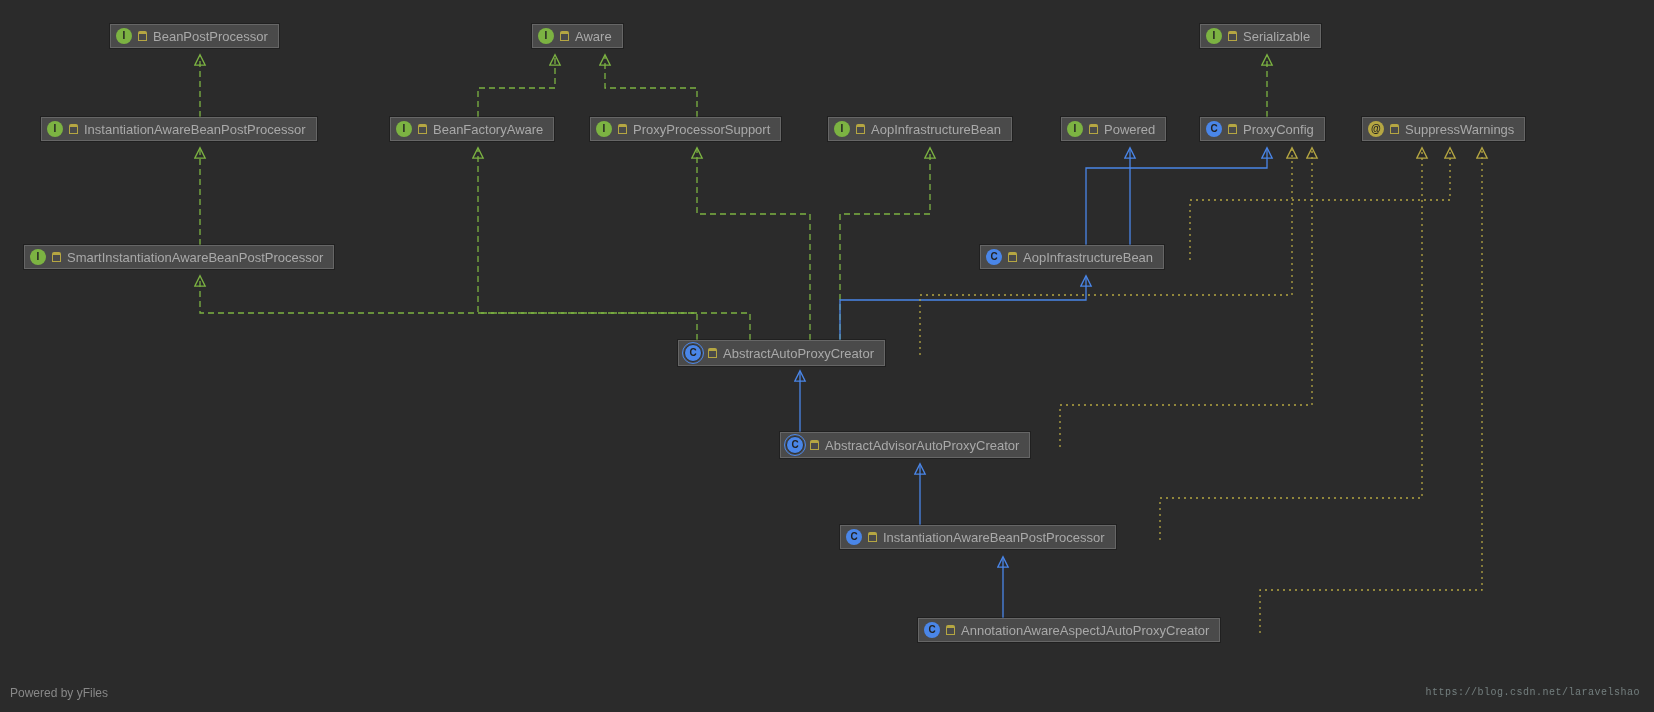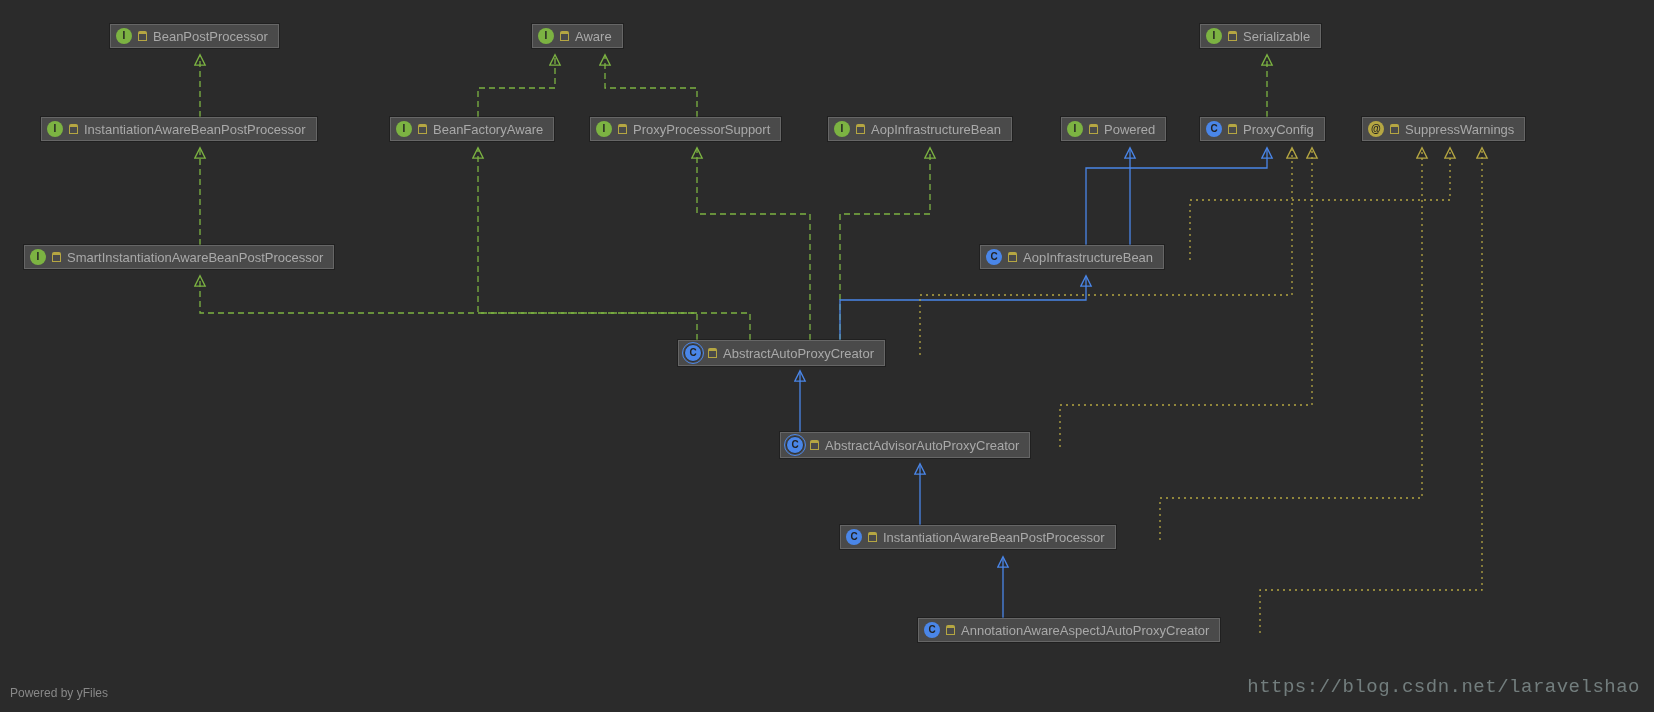--- a/index.html
+++ b/index.html
@@ -7,21 +7,21 @@
   .node{position:absolute;display:flex;align-items:center;gap:6px;padding:3px 10px 3px 5px;background:#4a4a4a;border:1px solid #666;font-size:13px;white-space:nowrap;box-shadow:0 0 0 1px rgba(0,0,0,.25);}
   .badge{width:16px;height:16px;border-radius:50%;display:inline-flex;align-items:center;justify-content:center;font-size:10px;font-weight:bold;color:#222;line-height:1;}
   .badge.C{background:#4a86e8;}
   .badge.I{background:#7cb342;}
   .badge.AC{background:#4a86e8;position:relative;border:1px solid #2b2b2b;}
   .badge.AC::after{content:"";position:absolute;inset:-3px;border-radius:50%;border:1px solid #4a86e8;}
   .badge.A{background:#b5a642;}
   .lock{width:9px;height:10px;border:1px solid #b5a642;border-top:3px solid #b5a642;border-radius:2px 2px 0 0;box-sizing:border-box;}
   svg.edges{position:absolute;top:0;left:0;width:1654px;height:712px;pointer-events:none;}
   .footer{position:absolute;left:10px;bottom:12px;font-size:12px;color:#888;margin-top:20px;}
-  .watermark{position:absolute;right:14px;bottom:14px;font-size:19px;font-family:"Courier New",monospace;color:#9aa;opacity:.65;letter-spacing:.5px;text-align:center;}
+  .watermark{position:absolute;right:14px;bottom:14px;font-size:10px;font-family:"Courier New",monospace;color:#9aa;opacity:.65;letter-spacing:.5px;text-align:center;}
 </style>
 </head>
 <body>
 
 <div class="canvas">
 
 <svg class="edges">
   <defs>
     <marker id="arr-green" markerWidth="10" markerHeight="10" refX="8" refY="5" orient="auto">
       <path d="M1,1 L9,5 L1,9 Z" fill="none" stroke="#7cb342" stroke-width="1"></path>

